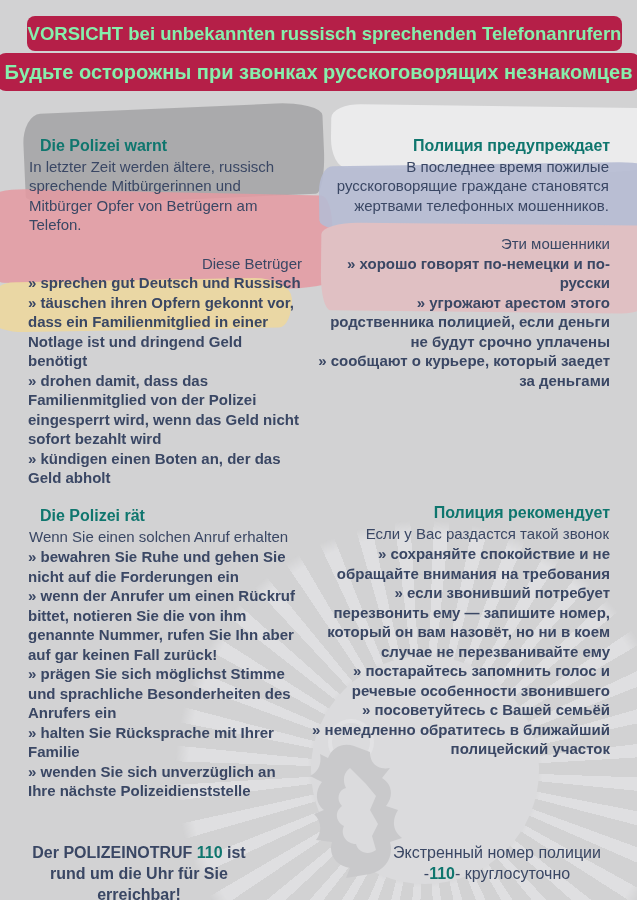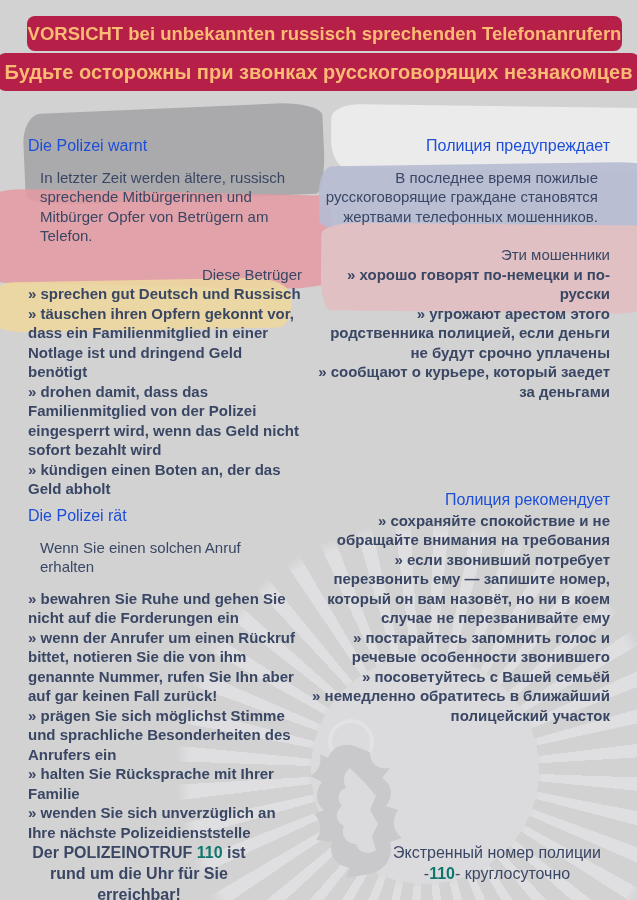--- a/index.html
+++ b/index.html
@@ -29,35 +29,35 @@
   .badge-rays{position:absolute;left:125px;top:470px;width:600px;height:600px;border-radius:50%;
     background:repeating-conic-gradient(from 2deg, #dfdfe1 0deg 3.6deg, rgba(223,223,225,0) 3.6deg 9deg);
     -webkit-mask:radial-gradient(circle at 50% 50%, transparent 0 104px, #000 118px 236px, transparent 250px);
     mask:radial-gradient(circle at 50% 50%, transparent 0 104px, #000 118px 236px, transparent 250px);}
   .badge-disc{position:absolute;left:311px;top:656px;width:228px;height:228px;border-radius:50%;
     background:#dbdbdd;}
   .badge-ring{position:absolute;left:328px;top:719px;width:46px;height:46px;border-radius:50%;
     border:4px solid #e2e2e4;box-sizing:border-box;}
   .badge-eagle{position:absolute;left:292px;top:738px;}
   
-  .banner{position:absolute;background:#b51f48;color:#fdba74;font-weight:bold;
+  .banner{position:absolute;background:#b51f48;color:#86efac;font-weight:bold;
     display:flex;align-items:center;justify-content:center;z-index:2;text-align:center;}
   .banner-de{left:27px;top:16px;width:595px;height:35px;border-radius:8px;font-size:18.5px;}
   .banner-ru{left:-4px;top:53px;width:645px;height:38px;border-radius:10px;font-size:20px;}
   
   .sec{position:absolute;z-index:1;color:#3a4764;font-size:15px;line-height:19.5px;}
   .sec.rtl{text-align:right;}
-  .sec-heading{color:#1d4ed8;font-weight:normal;font-size:16px;margin:0 0 1px 0;}
-  .para{margin:12px;}
+  .sec-heading{color:#0f766e;font-weight:bold;font-size:16px;margin:0 0 1px 12px;}
+  .para{margin:1px;}
   .subheading{margin:19px 0 0 0;text-align:right;}
   .bullet{margin:0;font-weight:bold;}
   .left-warn{left:28px;top:136px;width:274px;}
   .right-warn{left:312px;top:136px;width:298px;}
   .left-advise{left:28px;top:506px;width:278px;}
-  .right-advise{left:312px;top:490px;width:298px;}
+  .right-advise{left:312px;top:503px;width:298px;}
   
   .footer{position:absolute;z-index:1;color:#3a4764;font-size:16px;line-height:21px;
     text-align:center;font-weight:bold;}
   .footer-de{left:16px;top:842px;width:246px;}
   .footer-ru{left:368px;top:842px;width:258px;font-weight:normal;}
   .hot{color:#0f766e;font-weight:bold;}
 </style>
 </head>
 <body>
 
@@ -116,20 +116,21 @@
     <p class="bullet">» bewahren Sie Ruhe und gehen Sie nicht auf die Forderungen ein</p>
     <p class="bullet">» wenn der Anrufer um einen Rückruf bittet, notieren Sie die von ihm genannte Nummer, rufen Sie Ihn aber auf gar keinen Fall zurück!</p>
     <p class="bullet">» prägen Sie sich möglichst Stimme und sprachliche Besonderheiten des Anrufers ein</p>
     <p class="bullet">» halten Sie Rücksprache mit Ihrer Familie</p>
     <p class="bullet">» wenden Sie sich unverzüglich an Ihre nächste Polizeidienststelle</p>
   </div>
 </div>
 
 <div class="sec rtl right-advise">
   <p class="sec-heading">Полиция рекомендует</p>
+  <p class="para">Если у Вас раздастся такой звонок</p>
   <div>
     <p class="bullet">» сохраняйте спокойствие и не обращайте внимания на требования</p>
     <p class="bullet">» если звонивший потребует перезвонить ему — запишите номер, который он вам назовёт, но ни в коем случае не перезванивайте ему</p>
     <p class="bullet">» постарайтесь запомнить голос и речевые особенности звонившего</p>
     <p class="bullet">» посоветуйтесь с Вашей семьёй</p>
     <p class="bullet">» немедленно обратитесь в ближайший полицейский участок</p>
   </div>
 </div>
 
 <div class="footer footer-de">

